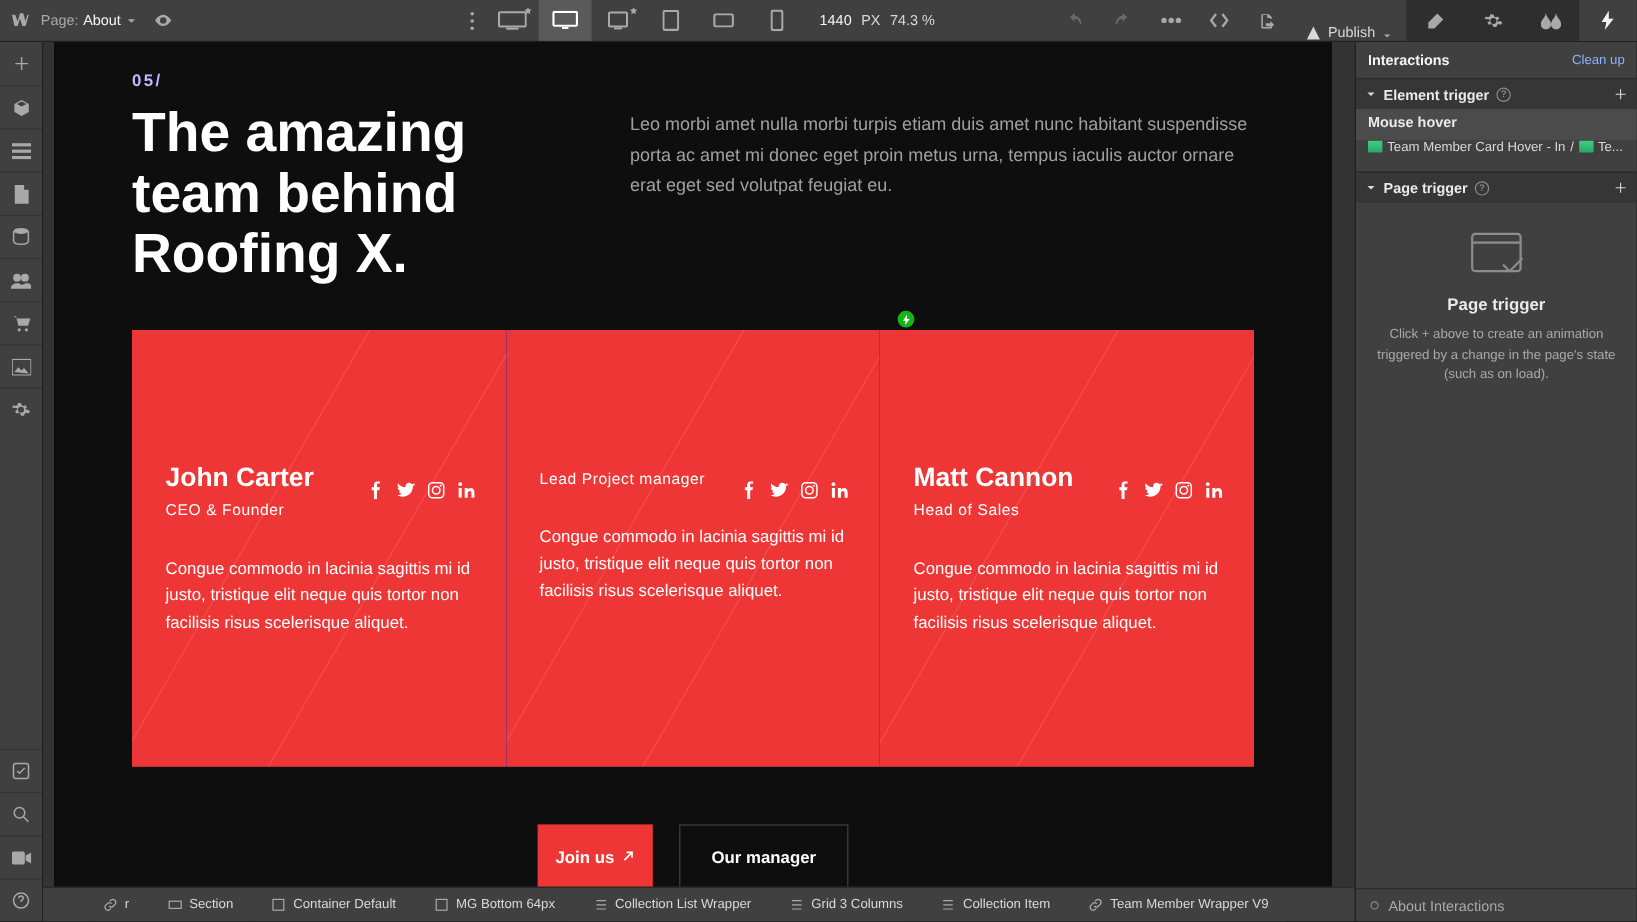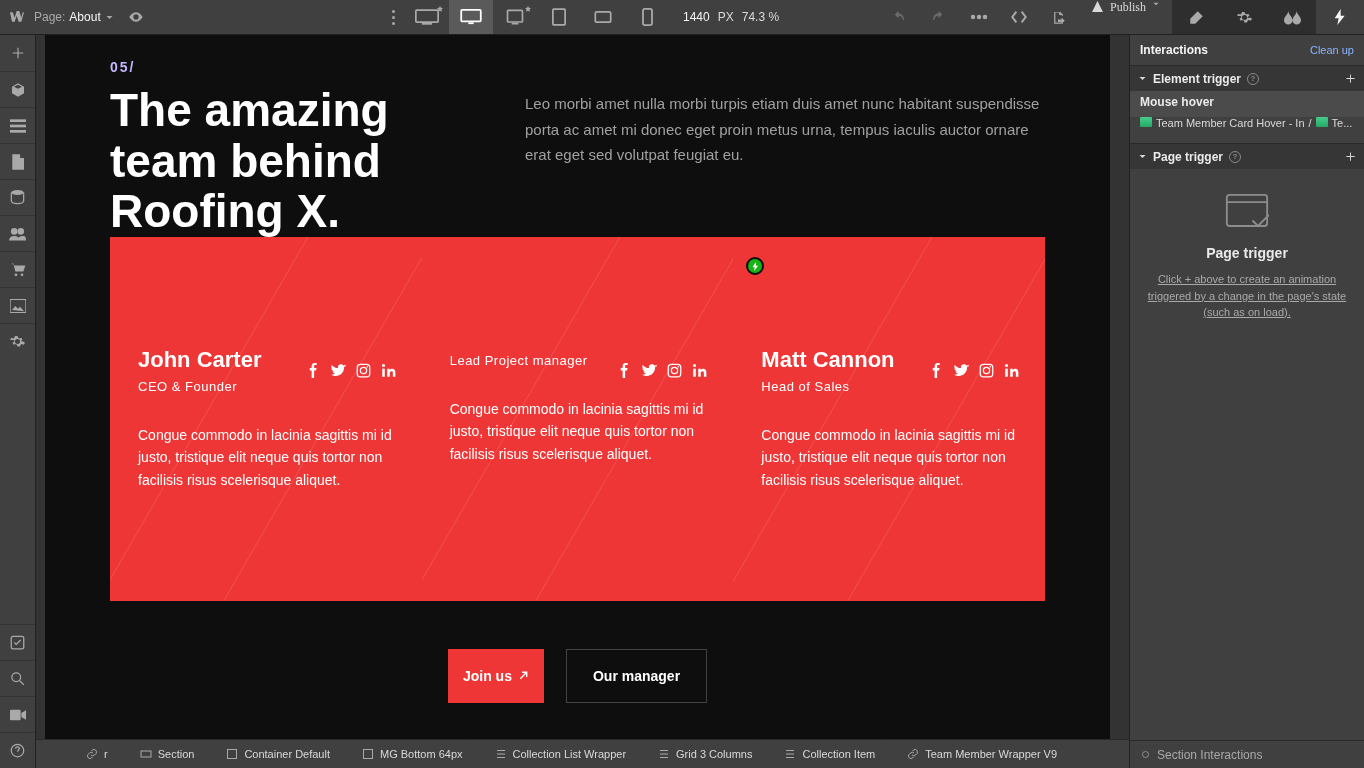--- a/index.html
+++ b/index.html
@@ -48,21 +48,21 @@
   .zoom { display:flex; align-items:center; margin-left:14px; color:#d9d9d9; gap:8px; }
   .zoom b { color:#f5f5f5; font-weight:400; }
 
   .tb-right { margin-left:auto; display:flex; align-items:stretch; }
   .tb-icon {
     width:40px; display:flex; align-items:center; justify-content:center;
   }
   .tb-icon svg { fill:#a9a9a9; }
   .tb-icon.dim svg { fill:#6b6b6b; }
   .publish {
-    display:flex; align-items:flex-start; padding:0 12px; color:#d9d9d9; gap:6px;font-family:Liberation Serif, serif;
+    display:flex; align-items:flex-end; padding:0 12px; color:#d9d9d9; gap:6px;
   }
   .publish svg.a { fill:#d9d9d9; }
   .publish svg.caret { fill:#a9a9a9; }
 
   
   .rtabs { display:flex; height:100%; }
   .rtab {
     width:48px; display:flex; align-items:center; justify-content:center;
     background:#2e2e2e;
   }
@@ -103,21 +103,21 @@
   .section-num { color:#c4b5fd; font-weight:700; letter-spacing:2px; font-size:14px; }
   .hero { display:flex; gap:40px; margin-top:10px; align-items:flex-start; }
   .hero h1 {
     font-size:46px; line-height:1.1; font-weight:800; max-width:440px;
   }
   .hero p {
     color:#a0a0a0; font-size:15px; line-height:1.7; max-width:520px;
     margin-top:6px;
   }
 
-  .cards { display:flex; position:relative; }
+  .cards { display:flex; margin-top:38px; position:relative; }
   .card {
     flex:1; background:#ef3636; padding:110px 28px 110px;
     position:relative; overflow:hidden;
   }
   .card::before, .card::after {
     content:""; position:absolute; width:300%; height:1px;
     background:rgba(255,255,255,.12);
     transform:rotate(-60deg);
   }
   .card::before { top:20%; left:-100%; }
@@ -211,21 +211,21 @@
     background:#404040;
     white-space:nowrap; overflow:hidden;
   }
   .rp-sub .thumb { width:12px;height:10px;background:linear-gradient(#4c8,#2a6);border-radius:1px; }
   .rp-empty {
     padding:24px 16px; text-align:center; color:#a9a9a9;
   }
   .rp-empty .ic { margin:0 auto 12px; width:44px;height:40px; }
   .rp-empty .ic svg{fill:none;stroke:#8d8d8d;stroke-width:2;}
   .rp-empty h4{ color:#eaeaea; font-size:14px; font-weight:600; margin-bottom:10px;}
-  .rp-empty p { font-size:11px; line-height:1.5;text-decoration:underline; }
+  .rp-empty p { font-size:11px; line-height:1.5; }
 
   .rp-footer{
     margin-top:auto; height:28px; border-top:1px solid #2a2a2a;
     display:flex; align-items:center; gap:8px; padding:0 12px; color:#a9a9a9;
   }
   .rp-footer .dot{width:7px;height:7px;border:1px solid #8d8d8d;border-radius:50%;}
 </style>
 </head>
 <body>
 
@@ -648,15 +648,15 @@
           <path d="M2 10h44"></path>
           <path d="M30 30l6 6 12-12"></path>
         </svg>
     </div>
     <h4>Page trigger</h4>
     <p>Click + above to create an animation triggered by a change in the page's state (such as on load).</p>
   </div>
 
   <div class="rp-footer">
     <span class="dot"></span>
-    <span>Section Interactions</span>
+    <span>About Interactions</span>
   </div>
 </div>
 
 </body></html>

